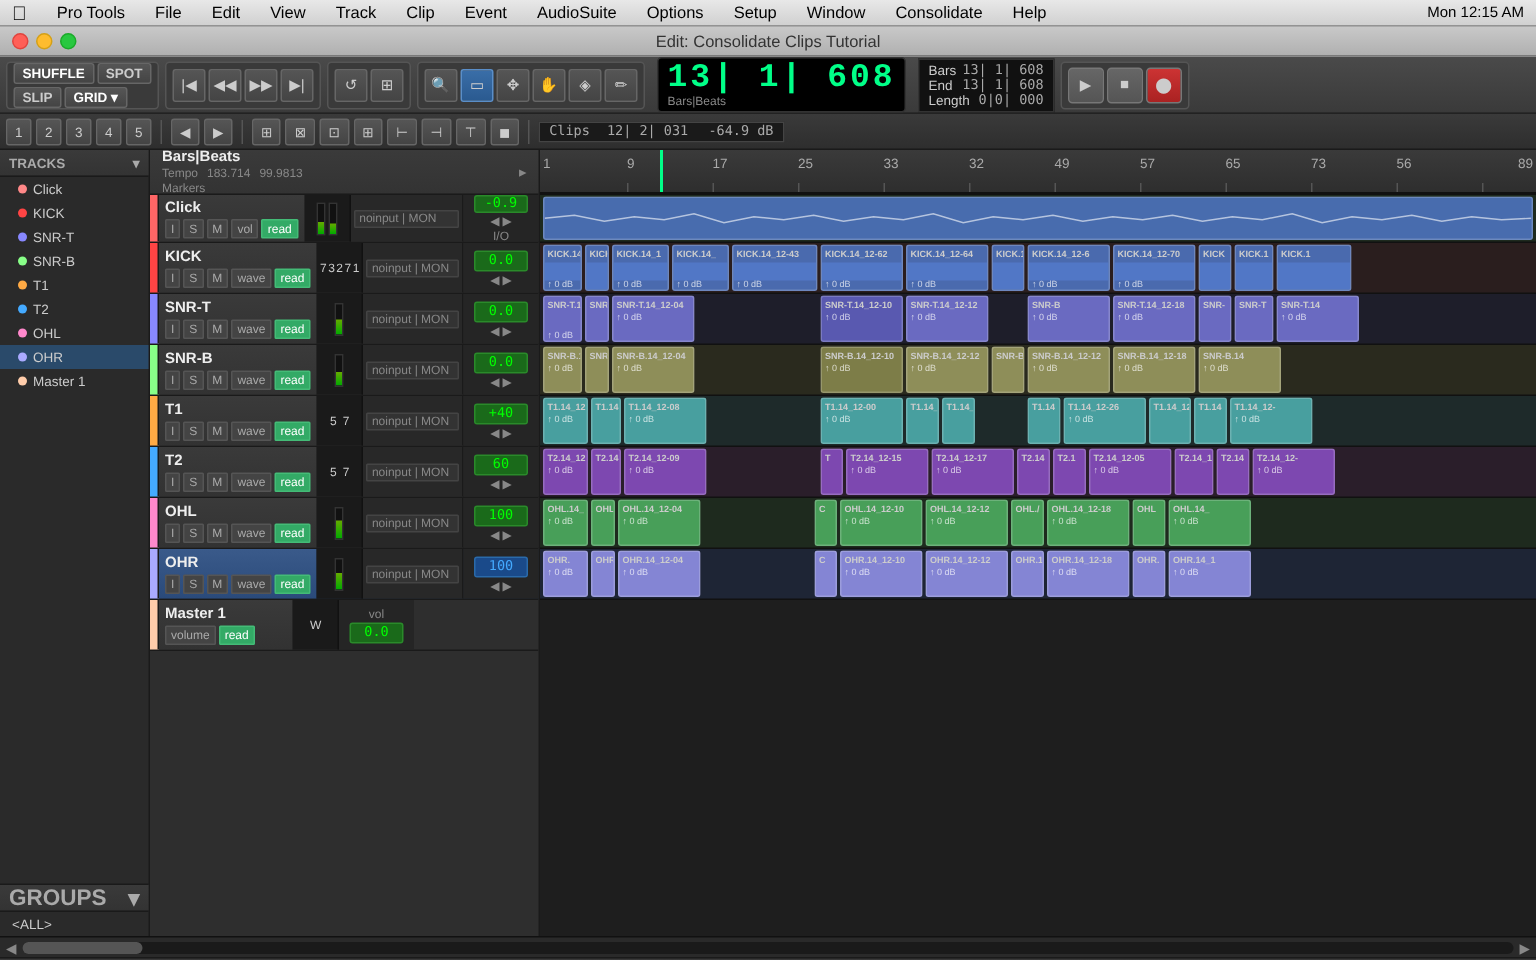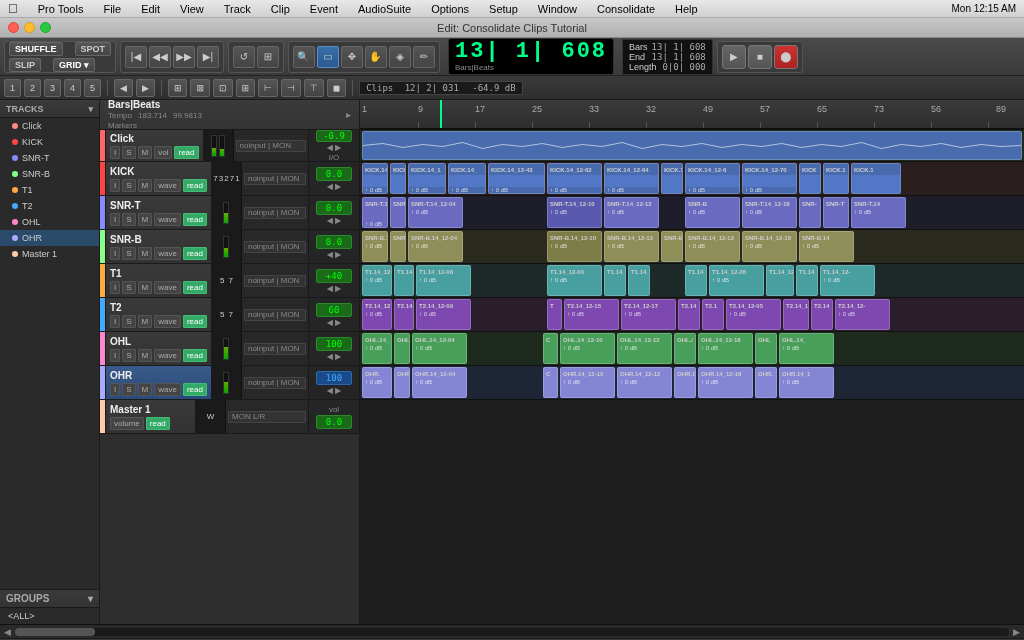--- a/index.html
+++ b/index.html
@@ -90,21 +90,21 @@
       color: #ccc;
     }
     .tool-btn.active { background: linear-gradient(to bottom, #3a6ea8, #2a5a90); border-color: #5a8ec8; }
 
     
     #mode-buttons {
       display: flex;
       flex-direction: column;
       gap: 2px;
     }
-    .mode-row { display: flex; gap: 12px; }
+    .mode-row { display: flex; gap: 2px; }
     .mode-btn {
       padding: 1px 5px;
       font-size: 9px;
       font-weight: bold;
       border: 1px solid #666;
       border-radius: 2px;
       cursor: pointer;
       color: #ccc;
       background: linear-gradient(to bottom, #555, #444);
     }
@@ -242,21 +242,21 @@
       margin-top: auto;
       border-top: 1px solid #1a1a1a;
     }
     #groups-header {
       height: 18px;
       background: linear-gradient(to bottom, #3a3a3a, #333);
       display: flex;
       align-items: center;
       justify-content: space-between;
       padding: 0 6px;
-      font-size: 10px;
+      font-size: 15px;
       font-weight: bold;
       color: #aaa;
       border-bottom: 1px solid #1a1a1a;
     }
     .group-item {
       height: 16px;
       display: flex;
       align-items: center;
       padding: 0 8px;
       font-size: 9px;
@@ -995,23 +995,20 @@
     <div class="track-row" style="height:34px;">
       <div class="track-left-indicator" style="background:#ffccaa; width:6px;"></div>
       <div class="track-name-area">
         <div class="track-name">Master 1</div>
         <div class="track-buttons">
           <div class="tbtn">volume</div>
           <div class="tbtn active">read</div>
         </div>
       </div>
       <div class="track-meter-area" style="font-size:8px; color:#ccc;">W</div>
-      <div class="track-inserts-area" style="justify-content:center;">
-        <div class="insert-slot">MON L/R</div>
-      </div>
       <div class="track-volume-area">
         <div style="font-size:8px; color:#888;">vol</div>
         <div class="vol-display">0.0</div>
       </div>
     </div>
 
   </div>
 
   <div id="track-lanes">
 
@@ -1020,21 +1017,21 @@
       <div class="ruler-marker" style="left:58px;">9</div>
       <div class="ruler-marker" style="left:115px;">17</div>
       <div class="ruler-marker" style="left:172px;">25</div>
       <div class="ruler-marker" style="left:229px;">33</div>
       <div class="ruler-marker" style="left:286px;">32</div>
       <div class="ruler-marker" style="left:343px;">49</div>
       <div class="ruler-marker" style="left:400px;">57</div>
       <div class="ruler-marker" style="left:457px;">65</div>
       <div class="ruler-marker" style="left:514px;">73</div>
       <div class="ruler-marker" style="left:571px;">56</div>
-      <div class="ruler-marker" style="left:636px;text-align:center;">89</div>
+      <div class="ruler-marker" style="left:652px;text-align:center;">89</div>
 
       <div class="playhead" style="left:80px;"></div>
 
       <div class="ruler-tick" style="left:58px;"></div>
       <div class="ruler-tick" style="left:115px;"></div>
       <div class="ruler-tick" style="left:172px;"></div>
       <div class="ruler-tick" style="left:229px;"></div>
       <div class="ruler-tick" style="left:286px;"></div>
       <div class="ruler-tick" style="left:343px;"></div>
       <div class="ruler-tick" style="left:400px;"></div>

